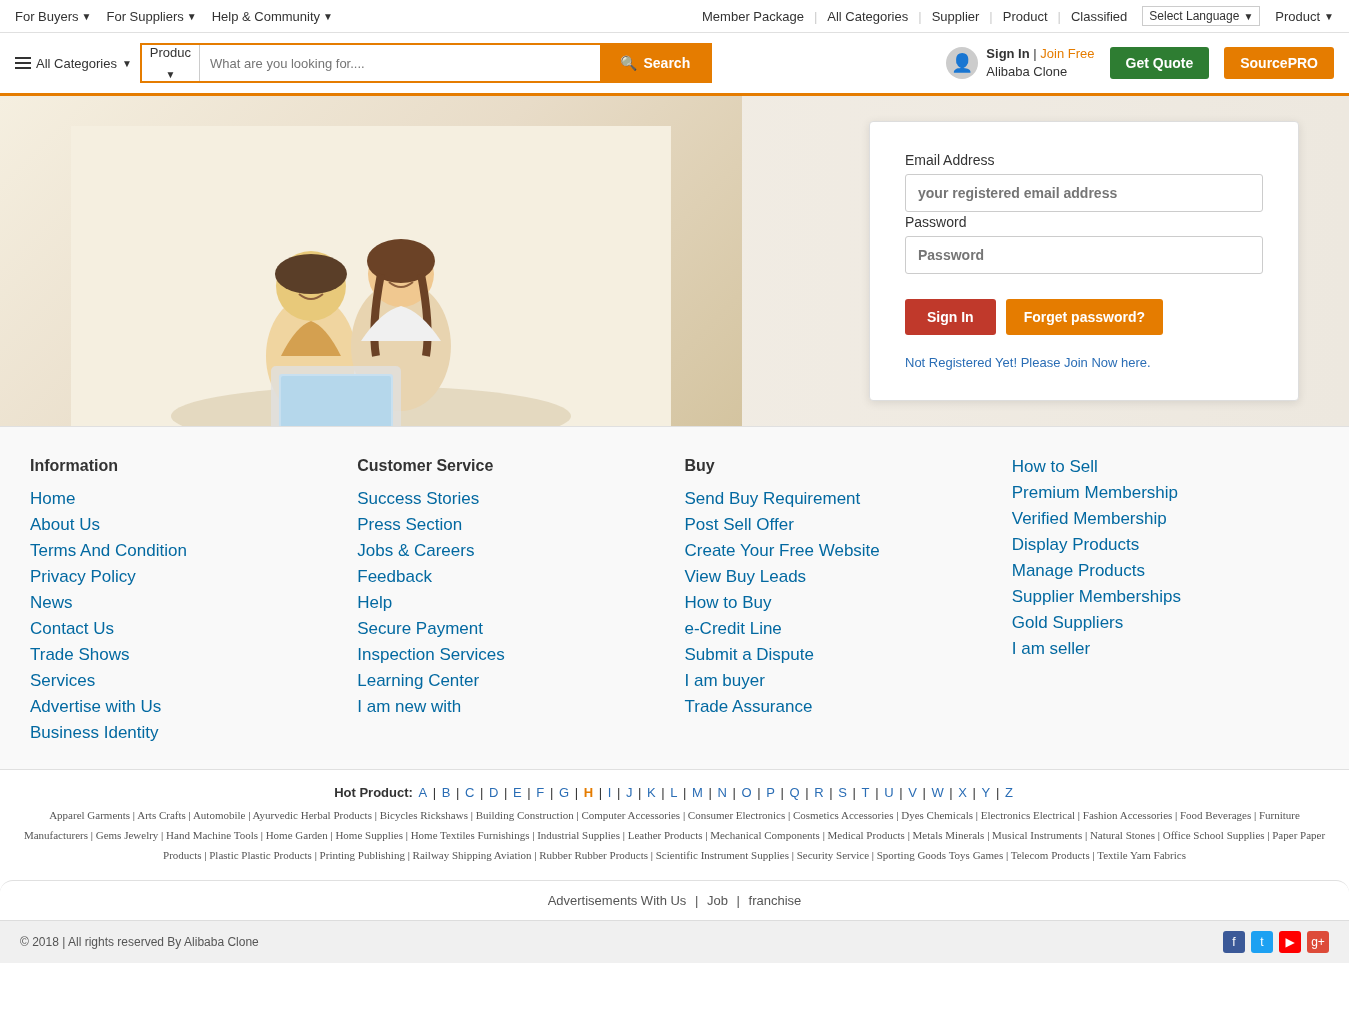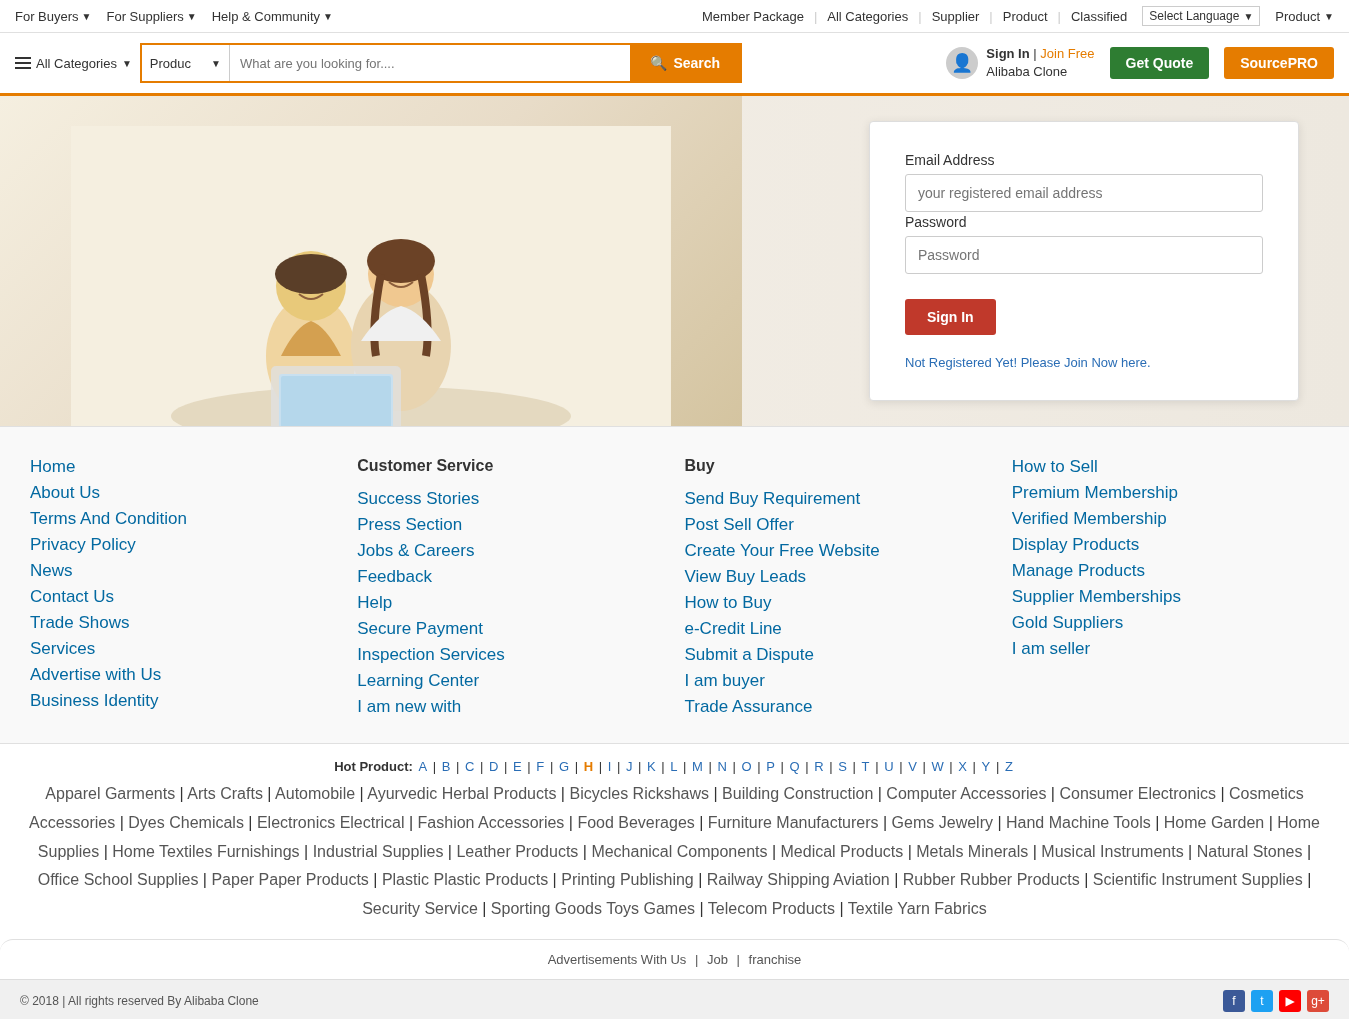--- a/index.html
+++ b/index.html
@@ -38,23 +38,23 @@
       display: flex;
       align-items: center;
       justify-content: space-between;
     }
     .search-bar-left { display: flex; align-items: center; gap: 8px; }
     .hamburger { display: flex; align-items: center; gap: 5px; cursor: pointer; font-size: 13px; color: #333; }
     .hamburger-icon { display: flex; flex-direction: column; gap: 3px; }
     .hamburger-icon span { display: block; width: 16px; height: 2px; background: #333; }
     .search-container { display: flex; align-items: center; border: 2px solid #e57c00; height: 40px; }
     .search-category {
-      display: flex; align-items: center; gap: 20px;
+      display: flex; align-items: center; gap: 9px;
       padding: 0 8px; border-right: 1px solid #ccc;
-      font-size: 13px; cursor: pointer; height: 100%; white-space: nowrap;
+      font-size: 13px; cursor: pointer; height: 100%; white-space: nowrap; flex-direction: column;
     }
     .search-input {
       border: none; outline: none; padding: 0 10px; font-size: 13px;
       width: 400px; height: 100%;
     }
     .search-btn {
       background: #e57c00; color: #fff; border: none; cursor: pointer;
       padding: 0 20px; height: 100%; font-size: 14px; font-weight: bold;
       display: flex; align-items: center; gap: 6px;
     }
@@ -104,21 +104,21 @@
       border-radius: 4px;
       padding: 30px 35px;
       width: 430px;
       box-shadow: 0 2px 10px rgba(0,0,0,0.1);
     }
     .login-title { font-size: 26px; font-weight: normal; color: #333; margin-bottom: 20px; }
     .form-group { margin-bottom: 2px; }
     .form-label { display: block; font-size: 14px; color: #333; margin-bottom: 6px; }
     .form-input {
       width: 100%; border: 1px solid #ccc; padding: 10px 12px;
-      font-size: 14px; border-radius: 3px; outline: none; color: #1d4ed8;
+      font-size: 14px; border-radius: 3px; outline: none; color: #1d4ed8; font-weight: bold;
     }
     .form-actions { display: flex; gap: 10px; margin-top: 25px; margin-bottom: 20px; }
     .signin-btn {
       background: #c0392b; color: #fff; border: none; cursor: pointer;
       padding: 10px 22px; font-size: 14px; font-weight: bold; border-radius: 3px;
     }
     .forget-btn {
       background: #e57c00; color: #fff; border: none; cursor: pointer;
       padding: 10px 18px; font-size: 14px; font-weight: bold; border-radius: 3px;
     }
@@ -142,21 +142,21 @@
       background: #fff;
       border-top: 1px solid #e0e0e0;
       padding: 15px 20px;
       text-align: center;
     }
     .hot-line { margin-bottom: 6px; font-size: 13px; }
     .hot-label { font-weight: bold; color: #333; }
     .hot-letters { display: inline; }
     .hot-letter { color: #2a6db5; margin: 0 2px; }
     .hot-letter.highlight { color: #e57c00; font-weight: bold; }
-    .product-links { font-size: 16px; color: #333; line-height: 1.8; }
+    .product-links { font-size: 11px; color: #333; line-height: 1.8; font-family: Liberation Serif, serif; }
     .product-links a { color: #555; }
 
     
     .bottom-links {
       background: #fff;
       border-top: 1px solid #e0e0e0;
       padding: 12px 4px;
       text-align: center;
       font-size: 13px;
       color: #555;
@@ -311,29 +311,31 @@
       <input class="form-input" type="email" placeholder="your registered email address" style="">
     </div>
 
     <div class="form-group">
       <label class="form-label">Password</label>
       <input class="form-input" type="password" placeholder="Password" style="">
     </div>
 
     <div class="form-actions">
       <button class="signin-btn">Sign In</button>
+      <button class="forget-btn">Forget password?</button>
     </div>
 
     <a class="register-link">Not Registered Yet! Please Join Now here.</a>
   </div>
 </div>
 
 <div class="footer-main">
   <div class="footer-columns">
     <div class="footer-col">
+      <div class="footer-col-title">Information</div>
       <ul id="info-links">
           <li><a href="#">Home</a></li>
           <li><a href="#">About Us</a></li>
           <li><a href="#">Terms And Condition</a></li>
           <li><a href="#">Privacy Policy</a></li>
           <li><a href="#">News</a></li>
           <li><a href="#">Contact Us</a></li>
           <li><a href="#">Trade Shows</a></li>
           <li><a href="#">Services</a></li>
           <li><a href="#">Advertise with Us</a></li>

